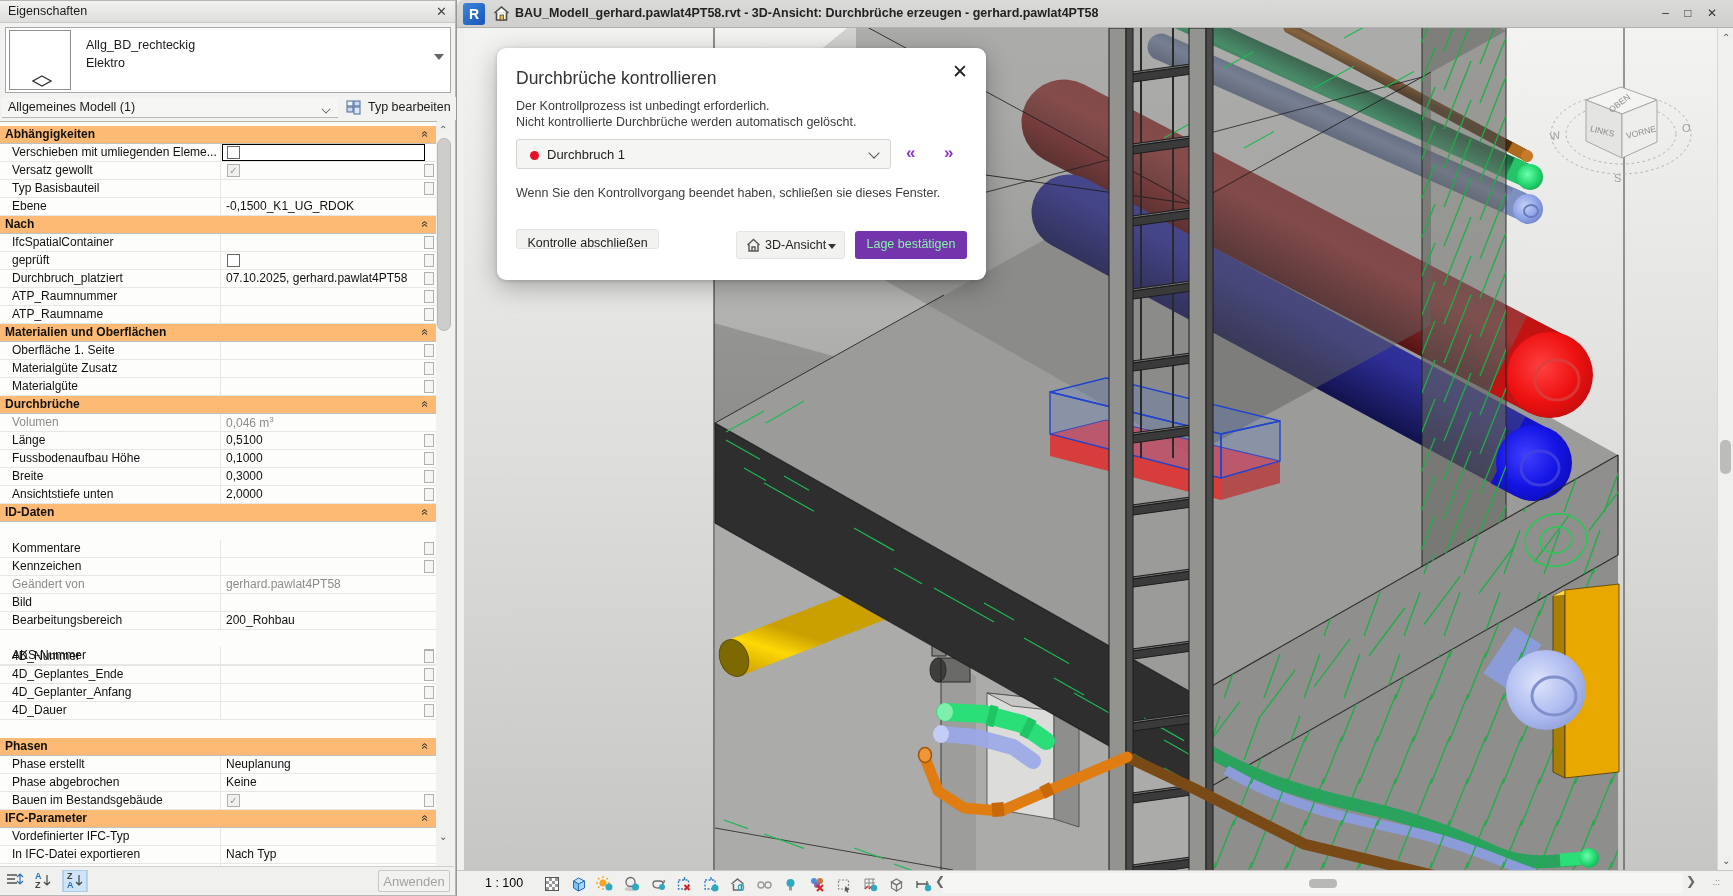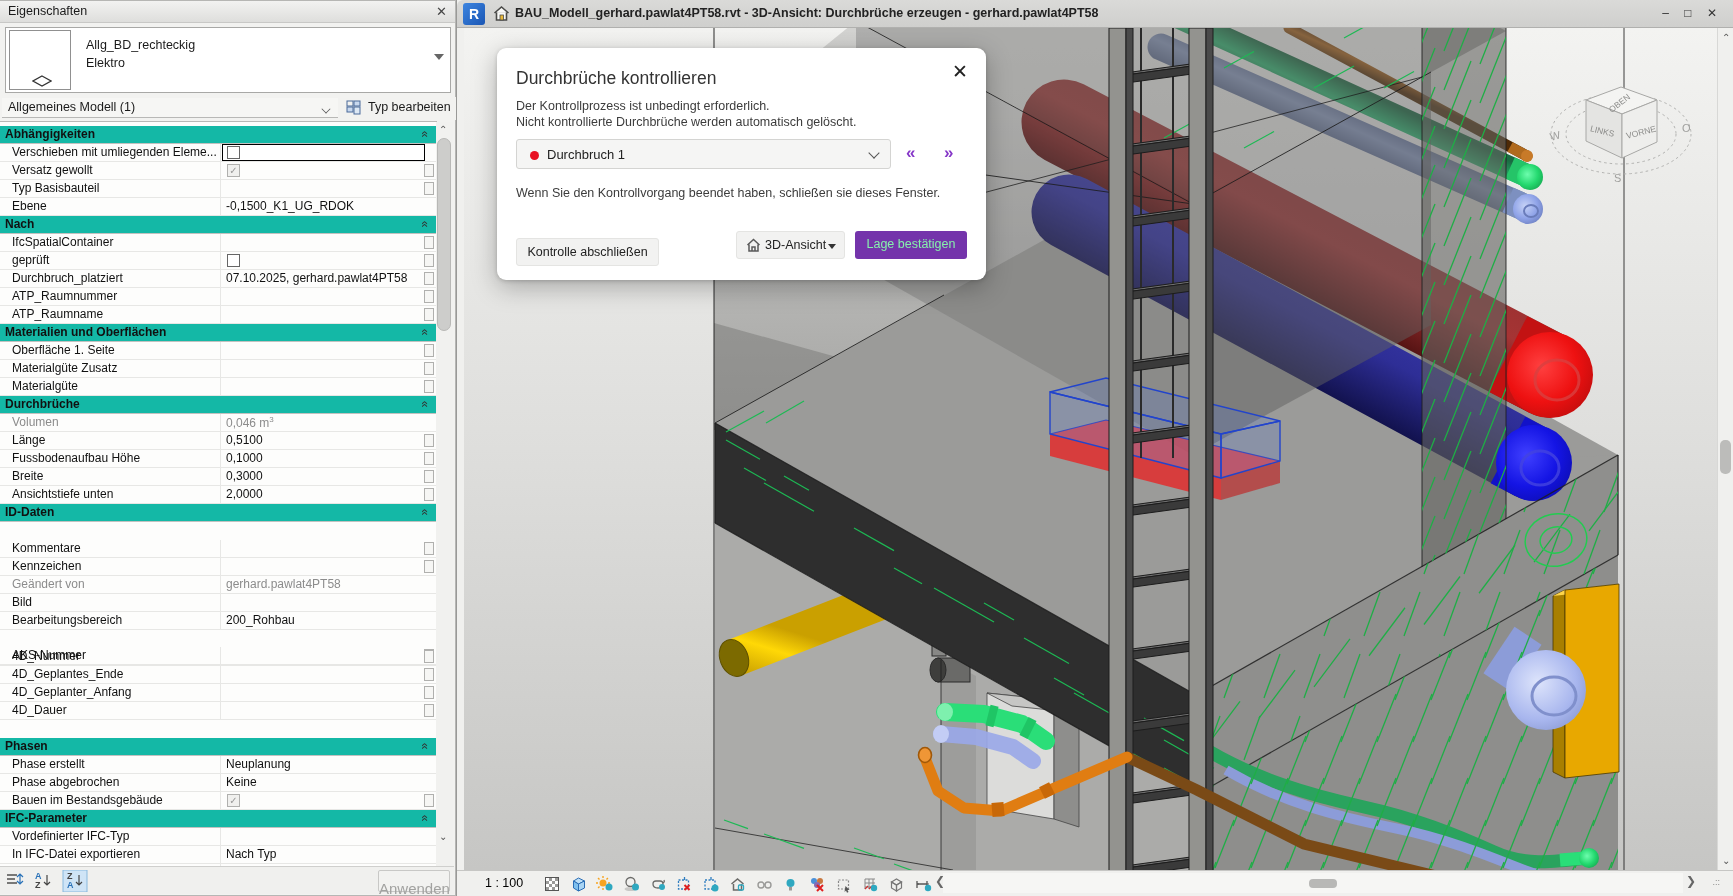--- a/index.html
+++ b/index.html
@@ -11,36 +11,36 @@
 #thumb svg{position:absolute;left:22px;top:44px}
 #tsel .t1{position:absolute;left:80px;top:10px;font-size:12.5px;color:#1a1a1a}
 #tsel .t2{position:absolute;left:80px;top:28px;font-size:12.5px;color:#1a1a1a}
 #tsel .da{position:absolute;right:6px;top:26px;width:0;height:0;border-left:5px solid transparent;border-right:5px solid transparent;border-top:6px solid #666}
 #crow{position:absolute;left:0;top:96px;width:456px;height:23px;background:#f2f2f0}
 #crow .cb2{position:absolute;left:2px;top:1px;width:336px;height:20px;background:#f6f6f4;border-bottom:1px solid #b8b8b6}
 #crow .ct{position:absolute;left:8px;top:3px;font-size:12.5px;color:#1a1a1a}
 #crow .dv{position:absolute;left:322px;top:8px;width:8px;height:8px;border-right:1.6px solid #555;border-bottom:1.6px solid #555;transform:rotate(45deg) scale(0.8)}
 #crow .tbt{position:absolute;left:368px;top:3px;font-size:12.5px;color:#1a1a1a}
 #ptable{position:absolute;left:0;top:120px;width:437px;height:747px;background:#fdfdfc;border-top:1px solid #b8b8b6;overflow:hidden}
-.gh{position:absolute;left:0;width:437px;height:18px;background:#14b8a6;border-bottom:1px solid #c2c2c0;font-size:12px;font-weight:bold;color:#111;padding:1px 0 0 5px}
+.gh{position:absolute;left:0;width:437px;height:18px;background:#fdba74;border-bottom:1px solid #c2c2c0;font-size:12px;font-weight:bold;color:#111;padding:1px 0 0 5px}
 .gh .chev{position:absolute;right:8px;top:1px;font-weight:normal;color:#333;transform:rotate(90deg);font-size:12px}
 .prow{position:absolute;left:0;width:437px;height:18px;border-bottom:1px solid #e7e7e5;font-size:12px;color:#111}
 .pl{position:absolute;left:12px;top:1px;white-space:nowrap}
 .pv{position:absolute;left:226px;top:1px;white-space:nowrap}
 .pv sup{font-size:8px}
 .prow:after{content:"";position:absolute;left:220px;top:0;width:1px;height:18px;background:#e7e7e5}
 .abox{position:absolute;left:424px;top:2px;width:10px;height:13px;background:#f6f6f4;border:1px solid #b0b0ae}
 .cbx{position:absolute;top:2px;width:13px;height:13px;background:#fff;border:1px solid #666;font-size:10px;color:#999;text-align:center;line-height:12px}
 .cbg{background:#f0f0ee;border-color:#b0b0ae}
 .focuscell{position:absolute;left:222px;top:0;width:203px;height:17px;border:1.6px solid #000;background:#fff}
 #pscroll{position:absolute;right:2px;top:121px;width:17px;height:746px;background:#f1f1ef}
 #pthumb{position:absolute;left:1px;top:16px;width:14px;height:193px;background:#cdcdcb;border-radius:7px;border:1px solid #b8b8b6}
 .sarr{position:absolute;left:3px;font-size:10px;color:#555}
 #pbottom{position:absolute;left:0;bottom:1px;width:454px;height:28px;background:#f0f0ee;border-top:1px solid #cfcfcd}
-#anw{position:absolute;right:4px;top:3px;width:72px;height:22px;background:#f2f2f0;border:1px solid #c8c8c6;border-radius:2px;color:#a2a2a0;font-size:15px;text-align:center;padding-top:9px}
+#anw{position:absolute;right:4px;top:3px;width:72px;height:22px;background:#f2f2f0;border:1px solid #c8c8c6;border-radius:2px;color:#a2a2a0;font-size:13px;text-align:center;padding-top:3px}
 #win{position:absolute;left:456px;top:0;width:1277px;height:896px;background:#f0f0ee;border-left:1px solid #999997}
 #tbar{position:absolute;left:0;top:0;width:100%;height:28px;background:linear-gradient(#dadad8,#cfcfcd);border-bottom:1px solid #b0b0ae;border-top-left-radius:6px}
 #tbar .rlogo{position:absolute;left:6px;top:3px;width:22px;height:22px;background:linear-gradient(135deg,#3d85e0,#1a56b4);border-radius:3px;color:#fff;font-weight:bold;font-size:14px;text-align:center;line-height:22px}
 #tbar .home{position:absolute;left:36px;top:5px}
 #tbar .tt{position:absolute;left:58px;top:6px;font-size:12.5px;font-weight:bold;color:#222;white-space:nowrap}
 #tbar .wbt{position:absolute;right:10px;top:6px;font-size:12px;color:#333;letter-spacing:6px}
 #scene{position:absolute;left:7px;top:28px;width:1254px;height:842px}
 #vsb{position:absolute;right:0px;top:28px;width:16px;height:842px;background:#f0f0ee;border-left:1px solid #d8d8d6}
 #vsb .th{position:absolute;left:2px;top:412px;width:11px;height:34px;background:#bcbcba;border-radius:5px}
 #bbar{position:absolute;left:0;bottom:0;width:1277px;height:26px;background:#f0f0ee;border-top:1px solid #c6c6c4}
@@ -52,21 +52,21 @@
 #dlg{position:absolute;left:497px;top:48px;width:489px;height:232px;background:#fff;border-radius:9px;box-shadow:0 7px 26px rgba(0,0,0,0.28),0 1px 4px rgba(0,0,0,0.18)}
 #dlg .x{position:absolute;right:18px;top:12px;font-size:19px;color:#222;font-weight:400}
 #dlg h1{position:absolute;left:19px;top:20px;font-size:17.5px;font-weight:normal;color:#333}
 #dlg .p1{position:absolute;left:19px;top:51px;font-size:12.5px;color:#3c3c3c;line-height:15.5px}
 #dlg .sel{position:absolute;left:19px;top:91px;width:375px;height:30px;background:#f5f5f4;border:1px solid #d4d4d2;border-radius:3px}
 #dlg .sel .dot{position:absolute;left:13px;top:11px;width:9px;height:9px;border-radius:50%;background:#e81123}
 #dlg .sel .st{position:absolute;left:30px;top:7px;font-size:13px;color:#222}
 #dlg .sel .ch{position:absolute;right:12px;top:9px;width:8px;height:8px;border-right:1.4px solid #555;border-bottom:1.4px solid #555;transform:rotate(45deg)}
 #dlg .lt{position:absolute;top:95px;font-size:17px;color:#8637c8;font-weight:bold}
 #dlg .wenn{position:absolute;left:19px;top:138px;font-size:12.5px;color:#3c3c3c}
-#dlg .b1{position:absolute;left:19px;top:190px;width:143px;height:28px;background:#f2f2f1;border:1px solid #e4e4e2;border-radius:3px;font-size:12.5px;color:#222;text-align:center;padding-top:6px}
+#dlg .b1{position:absolute;left:19px;top:181px;width:143px;height:20px;background:#f2f2f1;border:1px solid #e4e4e2;border-radius:3px;font-size:12.5px;color:#222;text-align:center;padding-top:6px}
 #dlg .b2{position:absolute;left:239px;top:183px;width:109px;height:28px;background:#f2f2f1;border:1px solid #e4e4e2;border-radius:3px;font-size:12.5px;color:#222;padding:6px 0 0 28px}
 #dlg .b2 .hs{position:absolute;left:9px;top:6px}
 #dlg .b2 .dv{position:absolute;right:8px;top:12px;width:0;height:0;border-left:4px solid transparent;border-right:4px solid transparent;border-top:5px solid #333}
 #dlg .b3{position:absolute;left:358px;top:183px;width:112px;height:28px;background:#7434ab;border-radius:3px;font-size:12.5px;color:#86efac;text-align:center;padding-top:6px}
 </style></head>
 <body>
 <div id="win">
   <div id="tbar">
     <div class="rlogo">R</div>
       <div class="home"><svg width="17" height="17">

